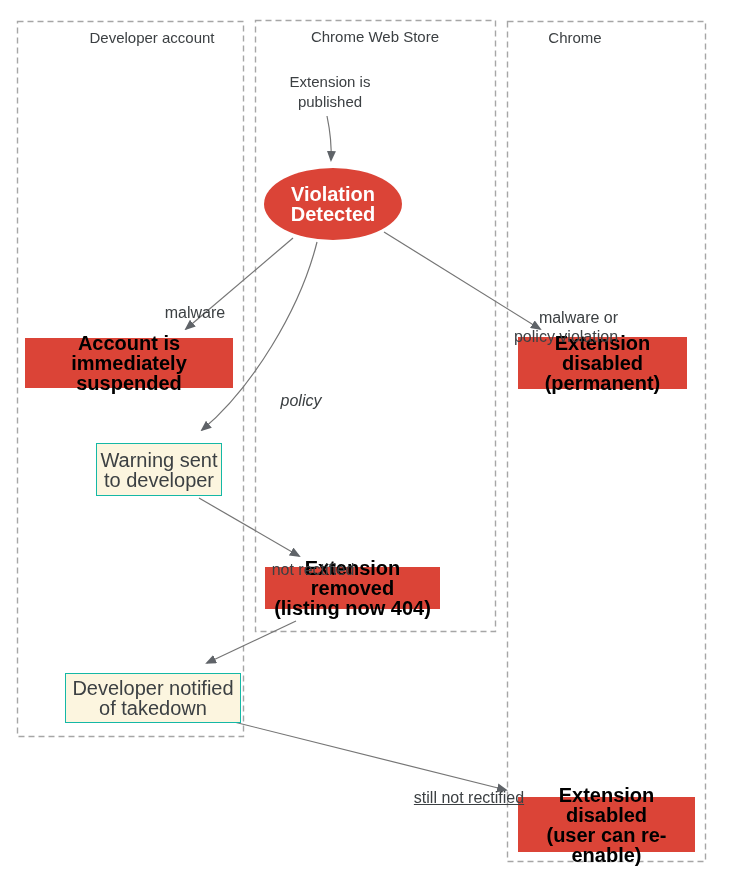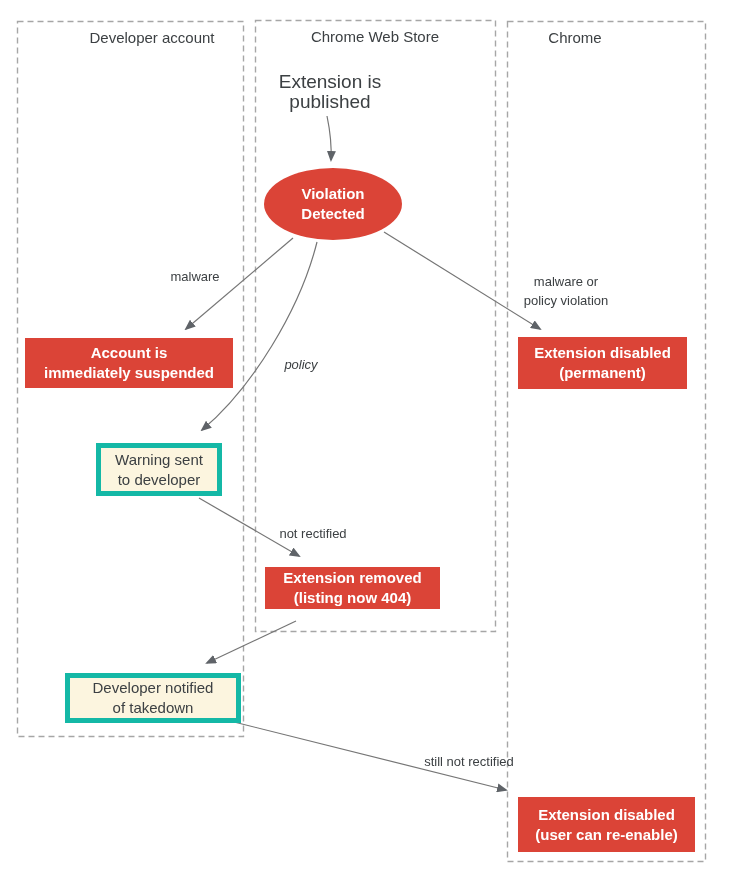--- a/index.html
+++ b/index.html
@@ -21,54 +21,55 @@
     position: absolute;
     transform: translateX(-50%);
     font-size: 15px;
     line-height: 19px;
     color: #3c4043;
     white-space: nowrap;
   }
   .free-text {
     position: absolute;
     transform: translateX(-50%);
-    font-size: 19px;
+    font-size: 15px;
     line-height: 20px;
     text-align: center;
     white-space: pre-line;
     color: #3c4043;
   }
   .edge-label {
     position: absolute;
     transform: translateX(-50%);
-    font-size: 13px;
+    font-size: 16px;
     line-height: 19px;
-    text-align: center;
+    text-align: right;
     white-space: pre-line;
     color: #3c4043;
+    margin-top: 36px;
   }
   .node {
     position: absolute;
     display: flex;
     align-items: center;
     justify-content: center;
     text-align: center;
     white-space: pre-line;
-    font-size: 15px;
+    font-size: 20px;
     line-height: 20px;
     box-sizing: border-box;
   }
   .node-red {
     background: #db4437;
-    color: #ffffff;
+    color: #000000;
     font-weight: bold;
   }
   .node-yellow {
     background: #fcf5df;
-    border: 5px solid #14b8a6;
+    border: 1px solid #14b8a6;
     color: #3c4043;
   }
   .node-ellipse {
     background: #db4437;
     color: #ffffff;
     font-weight: bold;
     border-radius: 50%;
   }
 </style>
 </head>
@@ -118,15 +119,15 @@
   <div class="node node-yellow" style="left:96px; top:443px; width:126px; height:53px;">Warning sent
 to developer</div>
   <div class="node node-yellow" style="left:65px; top:673px; width:176px; height:50px;">Developer notified
 of takedown</div>
 
   <div class="edge-label" style="left:195px; top:267px;">malware</div>
   <div class="edge-label" style="left:301px; top:355px;font-style:italic;">policy</div>
   <div class="edge-label" style="left:566px; top:272px;">malware or
 policy violation</div>
   <div class="edge-label" style="left:313px; top:524px;">not rectified</div>
-  <div class="edge-label" style="left:469px; top:752px;">still not rectified</div>
+  <div class="edge-label" style="left:469px; top:752px;text-decoration:underline;">still not rectified</div>
 
 </div>
 
 </body></html>

